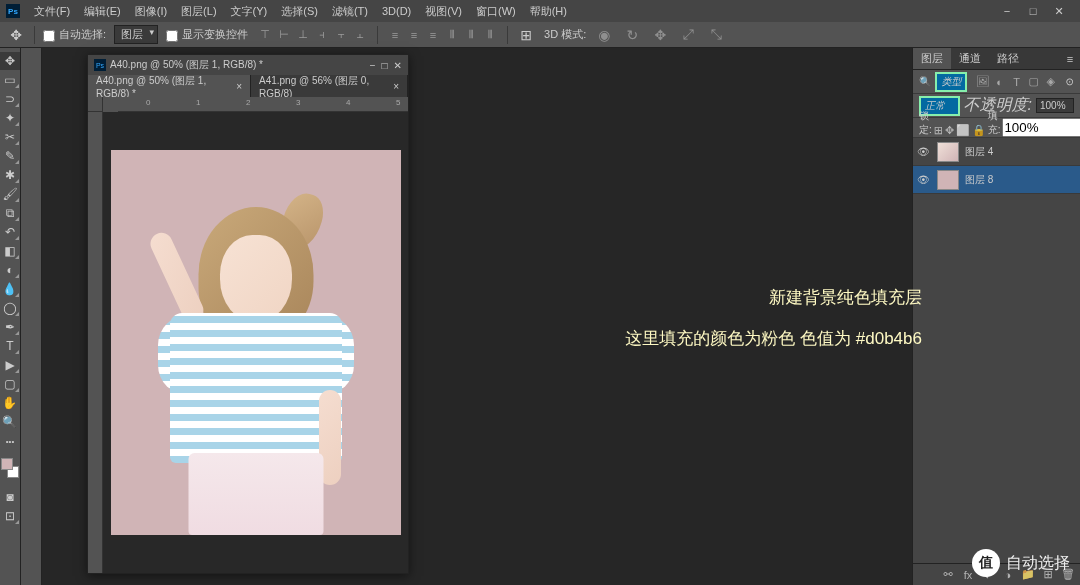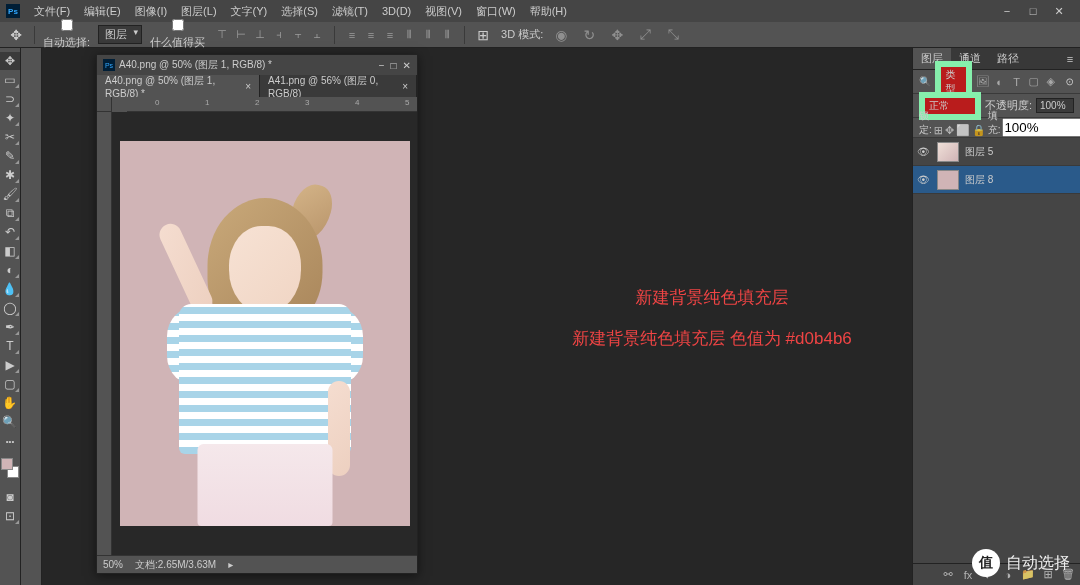--- a/index.html
+++ b/index.html
@@ -7,41 +7,41 @@
     
     .menubar { height: 22px; background: #454545; display: flex; align-items: center; padding: 0 6px; gap: 2px; }
     .menubar .logo { width: 14px; height: 14px; background: #001e36; display: inline-flex; align-items: center; justify-content: center; color: #31a8ff; font-size: 8px; font-weight: bold; margin-right: 6px; }
     .menubar .item { padding: 2px 6px; cursor: pointer; }
     .menubar .window-controls { margin-left: auto; display: flex; gap: 12px; padding-right: 8px; }
     .menubar .win-btn { width: 14px; height: 14px; display: flex; align-items: center; justify-content: center; cursor: pointer; font-size: 11px; }
     
     .optionsbar { height: 26px; background: #535353; display: flex; align-items: center; padding: 0 6px; gap: 8px; border-bottom: 1px solid #222; }
     .optionsbar .icon-btn { width: 20px; height: 20px; display: flex; align-items: center; justify-content: center; font-size: 14px; }
     .optionsbar .divider { width: 1px; height: 18px; background: #3a3a3a; }
-    .optionsbar .chk { display: flex; align-items: center; gap: 4px; flex-direction: column; }
+    .optionsbar .chk { display: flex; align-items: flex-end; gap: 4px; }
     .optionsbar .chk input { width: 12px; height: 12px; }
     .optionsbar .dropdown { background: #3a3a3a; border: 1px solid #222; padding: 1px 14px 1px 6px; position: relative; }
     .optionsbar .dropdown::after { content: "▾"; position: absolute; right: 3px; font-size: 9px; }
     .align-group { display: flex; gap: 1px; }
     .align-btn { width: 18px; height: 18px; display: flex; align-items: center; justify-content: center; font-size: 11px; opacity: 0.6; }
     
     .main { display: flex; height: calc(100% - 48px); }
     .toolbar { width: 21px; background: #535353; border-right: 1px solid #222; display: flex; flex-direction: column; gap: 1px; padding-top: 4px; }
     .tool-dbl { width: 21px; background: #535353; border-right: 1px solid #222; }
     .tool { width: 20px; height: 18px; display: flex; align-items: center; justify-content: center; font-size: 12px; cursor: pointer; position: relative; }
     .tool.active { background: #3a3a3a; }
     .tool-corner::after { content: ""; position: absolute; right: 1px; bottom: 1px; border: 2px solid transparent; border-right-color: #999; border-bottom-color: #999; }
     .swatches { margin-top: 6px; position: relative; width: 20px; height: 22px; }
     .swatch-fg { position: absolute; width: 12px; height: 12px; background: #d0b4b6; border: 1px solid #888; left: 1px; top: 1px; z-index: 2; }
     .swatch-bg { position: absolute; width: 12px; height: 12px; background: #fff; border: 1px solid #888; right: 1px; bottom: 1px; }
     .quickmask { margin-top: 8px; }
     
     .workspace { flex: 1; background: #262626; position: relative; }
     
-    .doc-window { position: absolute; left: 54px; top: 6px; width: 322px; height: 520px; background: #535353; border: 1px solid #222; box-shadow: 0 2px 10px rgba(0,0,0,0.5); display: flex; flex-direction: column; }
+    .doc-window { position: absolute; left: 45px; top: 6px; width: 322px; height: 520px; background: #535353; border: 1px solid #222; box-shadow: 0 2px 10px rgba(0,0,0,0.5); display: flex; flex-direction: column; }
     .doc-titlebar { height: 20px; background: #454545; display: flex; align-items: center; padding: 0 6px; font-size: 10px; }
     .doc-titlebar .ps-ico { width: 12px; height: 12px; background: #001e36; color: #31a8ff; font-size: 7px; display: inline-flex; align-items: center; justify-content: center; margin-right: 4px; }
     .doc-titlebar .win-btns { margin-left: auto; display: flex; gap: 6px; font-size: 10px; }
     .doc-tabs { height: 22px; background: #3a3a3a; display: flex; align-items: stretch; }
     .doc-tab { padding: 0 8px; display: flex; align-items: center; gap: 4px; font-size: 10px; border-right: 1px solid #222; }
     .doc-tab.active { background: #535353; }
     .doc-tab .close { font-size: 10px; cursor: pointer; }
     .ruler-h { height: 15px; background: #535353; border-bottom: 1px solid #333; position: relative; overflow: hidden; margin-left: 15px; }
     .ruler-h .lbl { position: absolute; top: 1px; font-size: 8px; color: #aaa; }
     .doc-body { flex: 1; display: flex; }
@@ -53,32 +53,32 @@
     .ponytail { position: absolute; top: -2px; right: 35px; width: 38px; height: 58px; background: linear-gradient(135deg, #d4b488, #b8946a); border-radius: 50% 40% 60% 30%; transform: rotate(15deg); }
     .face { position: absolute; top: 40px; left: 50%; transform: translateX(-50%); width: 72px; height: 88px; background: linear-gradient(135deg, #f7e2d4, #f0d5c4); border-radius: 45% 45% 50% 50%; }
     .arm-up { position: absolute; top: 30px; left: 30px; width: 22px; height: 95px; background: linear-gradient(135deg, #f5ddd0, #edd0c0); border-radius: 12px; transform: rotate(-25deg); transform-origin: bottom; }
     .shirt { position: absolute; top: 118px; left: 50%; transform: translateX(-50%); width: 172px; height: 150px; background: repeating-linear-gradient(0deg, #a8d4e8 0, #a8d4e8 7px, #fff 7px, #fff 14px); border-radius: 12px 12px 6px 6px; }
     .sleeve-l { position: absolute; top: 120px; left: 2px; width: 55px; height: 80px; background: repeating-linear-gradient(0deg, #a8d4e8 0, #a8d4e8 7px, #fff 7px, #fff 14px); border-radius: 30px 10px 10px 30px; }
     .sleeve-r { position: absolute; top: 120px; right: 2px; width: 55px; height: 80px; background: repeating-linear-gradient(0deg, #a8d4e8 0, #a8d4e8 7px, #fff 7px, #fff 14px); border-radius: 10px 30px 30px 10px; }
     .arm-r { position: absolute; top: 195px; right: 15px; width: 22px; height: 95px; background: linear-gradient(135deg, #f5ddd0, #edd0c0); border-radius: 12px; }
     .skirt { position: absolute; top: 258px; left: 50%; transform: translateX(-50%); width: 135px; height: 82px; background: linear-gradient(180deg, #f5e8eb, #f0dce2); border-radius: 6px 6px 4px 4px; }
     .doc-status { height: 18px; background: #535353; border-top: 1px solid #333; display: flex; align-items: center; padding: 0 6px; font-size: 10px; gap: 12px; }
     
-    .annotation { position: absolute; left: 460px; top: 230px; color: #ef4444; font-size: 17px; line-height: 2.4; text-align: center; width: 420px; }
+    .annotation { position: absolute; left: 460px; top: 230px; color: #fef9c3; font-size: 17px; line-height: 2.4; text-align: right; width: 420px; }
     
     .right-panels { width: 168px; background: #535353; border-left: 1px solid #222; display: flex; flex-direction: column; }
     .panel-tabs { height: 22px; background: #383838; display: flex; align-items: stretch; border-bottom: 1px solid #222; }
     .panel-tab { padding: 0 8px; display: flex; align-items: center; font-size: 11px; }
     .panel-tab.active { background: #535353; }
     .panel-menu { margin-left: auto; width: 20px; display: flex; align-items: center; justify-content: center; }
     .panel-row { height: 24px; display: flex; align-items: center; padding: 0 6px; gap: 4px; border-bottom: 1px solid #3a3a3a; font-size: 10px; }
-    .panel-row .dd { background: #b91c1c; border: 6px solid #86efac; padding: 1px 4px; }
+    .panel-row .dd { background: #0369a1; border: 2px solid #86efac; padding: 1px 4px; font-style: italic; }
     .panel-row .filter-icons { display: flex; gap: 3px; margin-left: auto; }
     .panel-row .filter-icons span { width: 14px; height: 14px; display: flex; align-items: center; justify-content: center; font-size: 11px; opacity: 0.7; }
-    .panel-row .lbl-sm { font-size: 11px; }
+    .panel-row .lbl-sm { font-size: 16px; font-style: italic; }
     .panel-row input[type="text"] { width: 38px; background: #3a3a3a; border: 1px solid #222; color: #ccc; font-size: 10px; padding: 1px 3px; }
     .lock-row { height: 20px; display: flex; align-items: flex-end; padding: 0 6px; gap: 2px; font-size: 10px; border-bottom: 1px solid #3a3a3a; }
     .lock-row span.ico { width: 14px; font-size: 11px; text-align: center; opacity: 0.8; }
     
     .layers-list { flex: 1; background: #454545; }
     .layer { height: 28px; display: flex; align-items: center; gap: 6px; padding: 0 4px; border-bottom: 1px solid #3a3a3a; font-size: 10px; }
     .layer.selected { background: #2a5a8a; }
     .layer .vis { width: 14px; }
     .layer .thumb { width: 22px; height: 20px; background: #d0b4b6; border: 1px solid #888; }
     .layer .thumb.img { background: linear-gradient(135deg, #f0e0d8, #d0b4b6); }
@@ -115,21 +115,21 @@
 <div class="optionsbar">
   <span class="icon-btn">✥</span>
   <span class="divider"></span>
   <label class="chk">
     <input type="checkbox" style="">
     <span>自动选择:</span>
   </label>
   <span class="dropdown">图层</span>
   <label class="chk">
     <input type="checkbox" style="">
-    <span>什么值得买</span>
+    <span>显示变换控件</span>
   </label>
   <div class="align-group">
     <span class="align-btn">⊤</span>
     <span class="align-btn">⊢</span>
     <span class="align-btn">⊥</span>
     <span class="align-btn">⫞</span>
     <span class="align-btn">⫟</span>
     <span class="align-btn">⫠</span>
   </div>
   <span class="divider"></span>
@@ -227,30 +227,25 @@
               <div class="arm-up"></div>
               <div class="sleeve-l"></div>
               <div class="sleeve-r"></div>
               <div class="shirt"></div>
               <div class="arm-r"></div>
               <div class="skirt"></div>
             </div>
           </div>
         </div>
       </div>
-      <div class="doc-status">
-        <span>50%</span>
-        <span>文档:2.65M/3.63M</span>
-        <span>▸</span>
-      </div>
     </div>
 
     <div class="annotation">
       <div>新建背景纯色填充层</div>
-      <div>新建背景纯色填充层 色值为 #d0b4b6</div>
+      <div>这里填充的颜色为粉色 色值为 #d0b4b6</div>
     </div>
   </div>
 
   <div class="right-panels">
     <div class="panel-tabs">
       <span class="panel-tab active">图层</span>
       <span class="panel-tab">通道</span>
       <span class="panel-tab">路径</span>
       <span class="panel-menu">≡</span>
     </div>
@@ -277,21 +272,21 @@
       <span class="ico">✥</span>
       <span class="ico">⬜</span>
       <span class="ico">🔒</span>
       <span style="margin-left:auto">填充:</span>
       <input type="text" value="100%" style="">
     </div>
     <div class="layers-list">
       <div class="layer">
         <span class="vis">👁</span>
         <div class="thumb img"></div>
-        <span>图层 5</span>
+        <span>图层 4</span>
       </div>
       <div class="layer selected">
         <span class="vis">👁</span>
         <div class="thumb"></div>
         <span>图层 8</span>
       </div>
     </div>
     <div class="layers-footer">
       <span>⚯</span>
       <span>fx</span>

